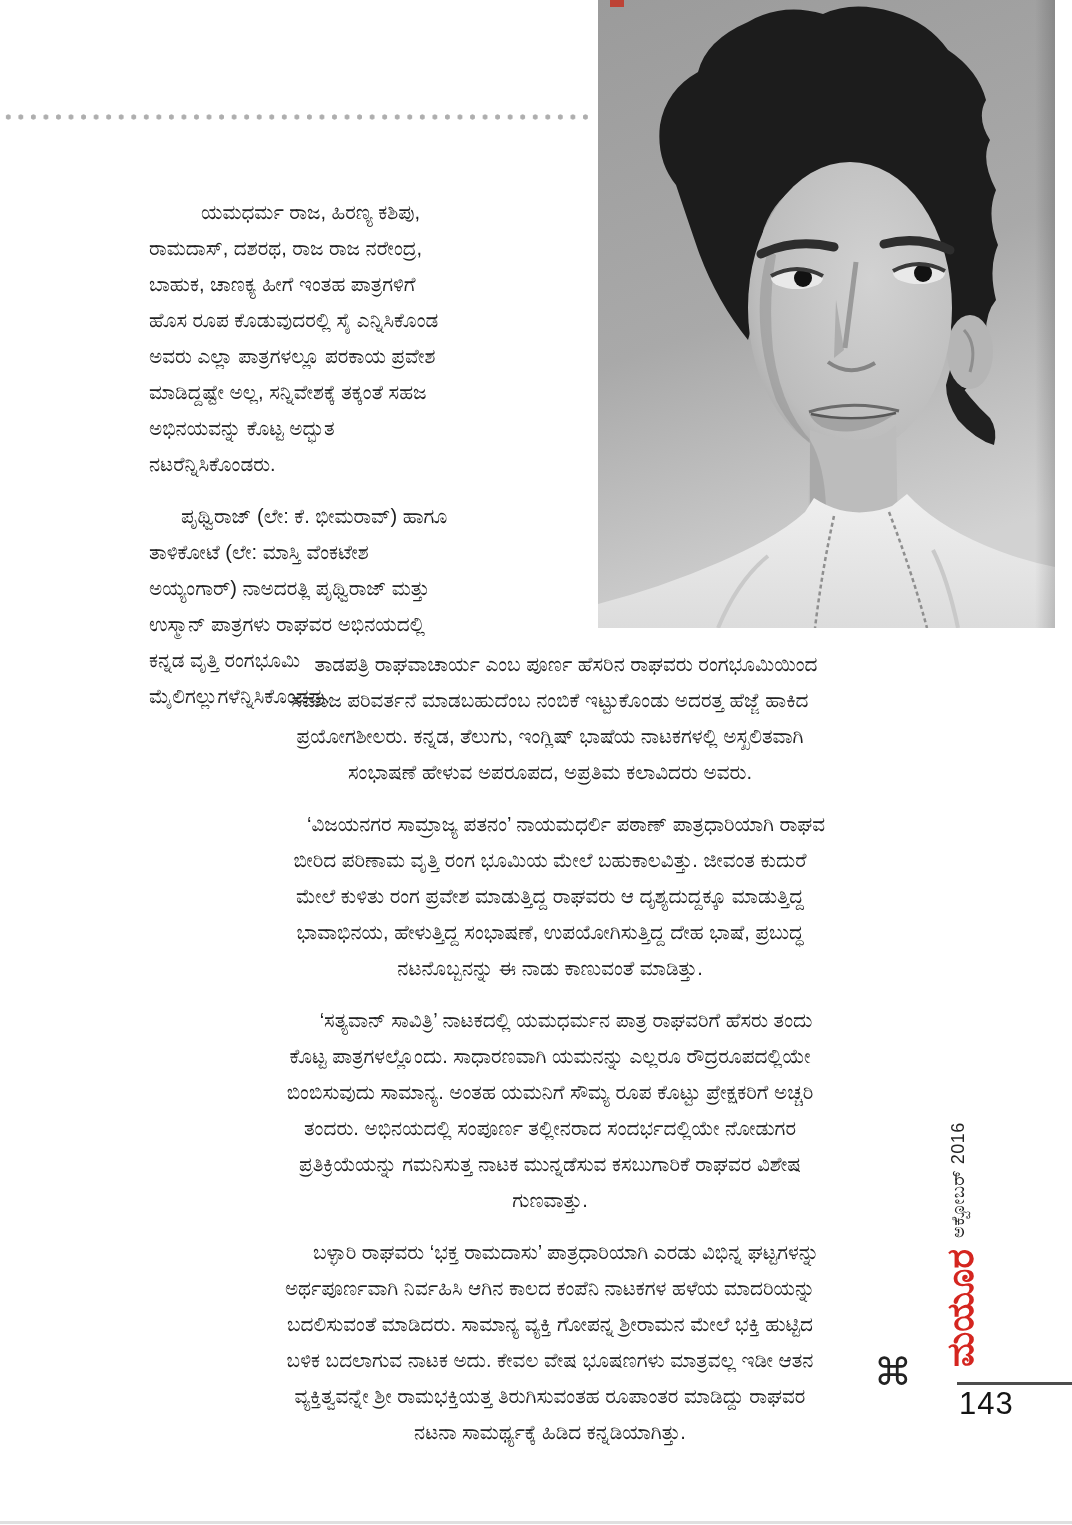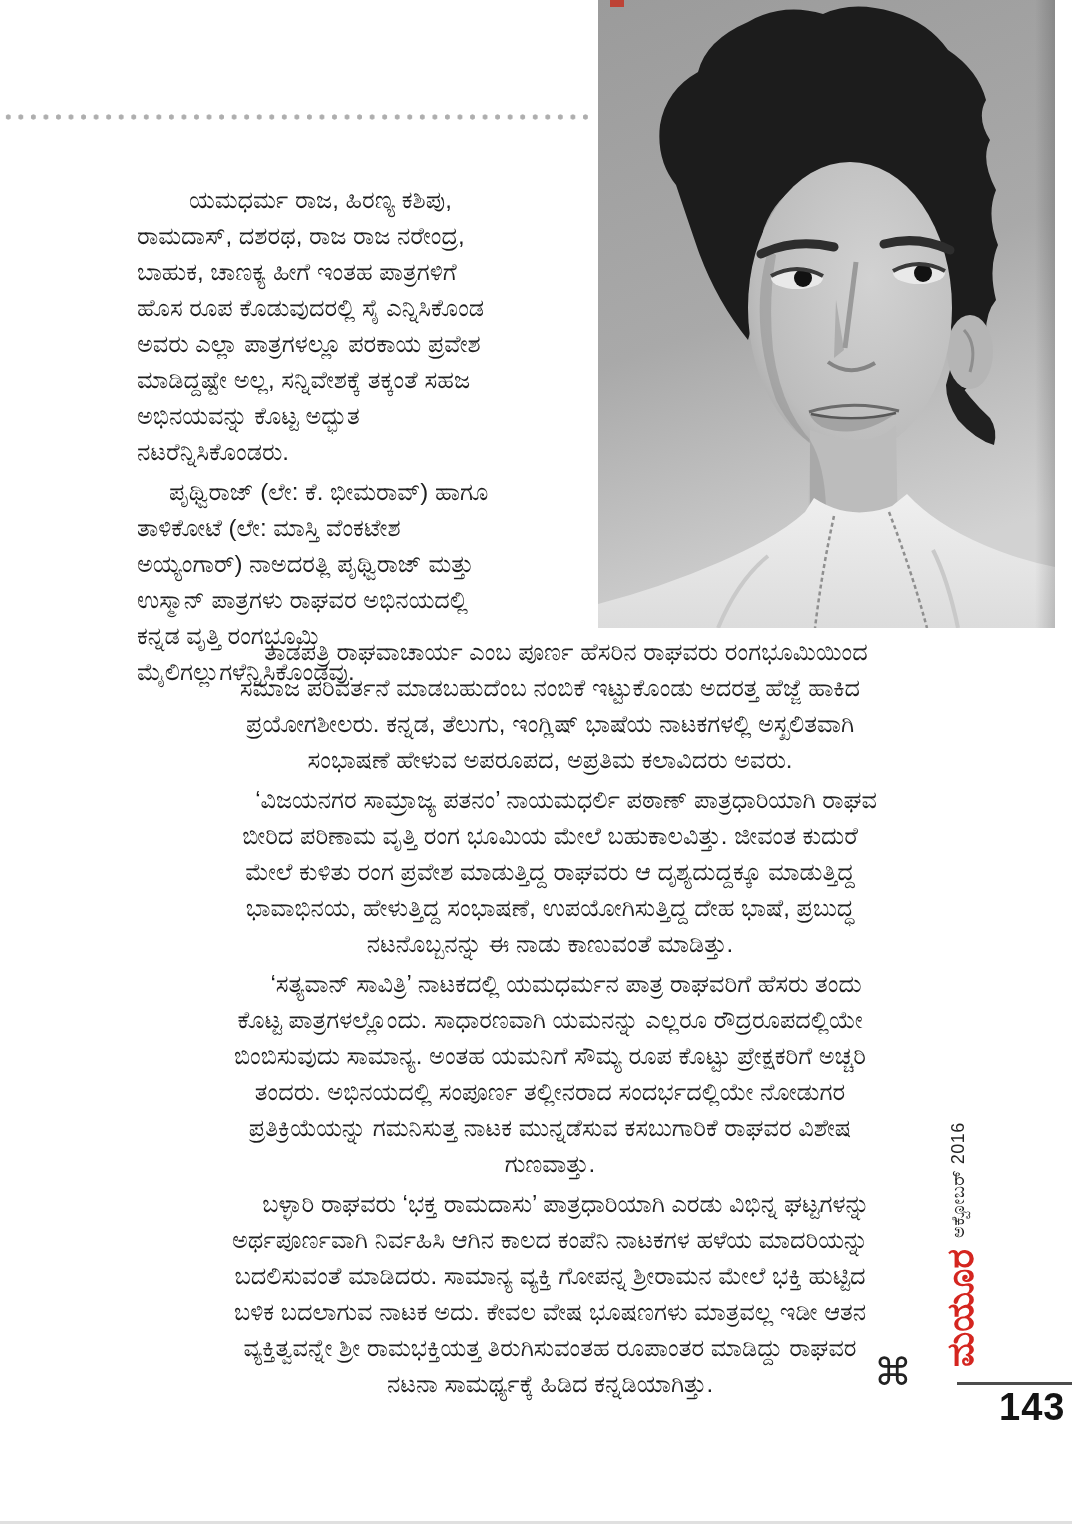--- a/index.html
+++ b/index.html
@@ -17,39 +17,39 @@
     background-size:12.55px 10px;background-position:2px center;background-repeat:repeat-x;
   }
 
   
   .photo{left:598px;top:0;width:457px;height:628px;margin:0;padding:0;}
   .photo svg{display:block;width:457px;height:628px;}
   .photo-red-mark{left:610px;top:0;width:14px;height:7px;background:#c13a2b;opacity:.9;}
 
   
   .col p{
-    margin:4px;color:#1f1f1f;font-size:24px;line-height:36px;
+    margin:16px;color:#1f1f1f;font-size:20px;line-height:36px;
     white-space:pre;text-indent:32px;font-weight:500;
   }
   .col-narrow{left:133px;top:178px;width:470px;}
   .col-narrow p:first-child{text-indent:52px;}
   .col-full{left:155px;top:630px;width:790px;text-align:center;}
 
   .end-mark{left:874px;top:1353px;font-size:38px;line-height:38px;color:#222;
     font-family:"DejaVu Sans",sans-serif;}
 
   
   .vert{
     writing-mode:vertical-rl;transform:rotate(180deg);
     white-space:nowrap;
   }
   .issue-date{left:948px;top:1082px;height:156px;font-size:18px;color:#232323;letter-spacing:.5px;}
   .magazine-name{left:940px;top:1243px;height:124px;font-size:37px;font-weight:bold;color:#d4251f;}
   .page-rule{left:957px;top:1382px;width:115px;height:2.5px;background:#4d4d4d;}
-  .page-number{left:959px;top:1386px;font-size:38px;font-weight:bold;color:#141414;letter-spacing:1px;margin-left:40px;}
+  .page-number{left:959px;top:1386px;font-size:31px;font-weight:normal;color:#141414;letter-spacing:1px;}
 
   .bottom-edge{left:0;top:1521px;width:1072px;height:2.5px;background:#e0e0e0;}
 </style>
 </head>
 <body>
 
 <div>
 
   <div class="abs dotted-rule"></div>
 

